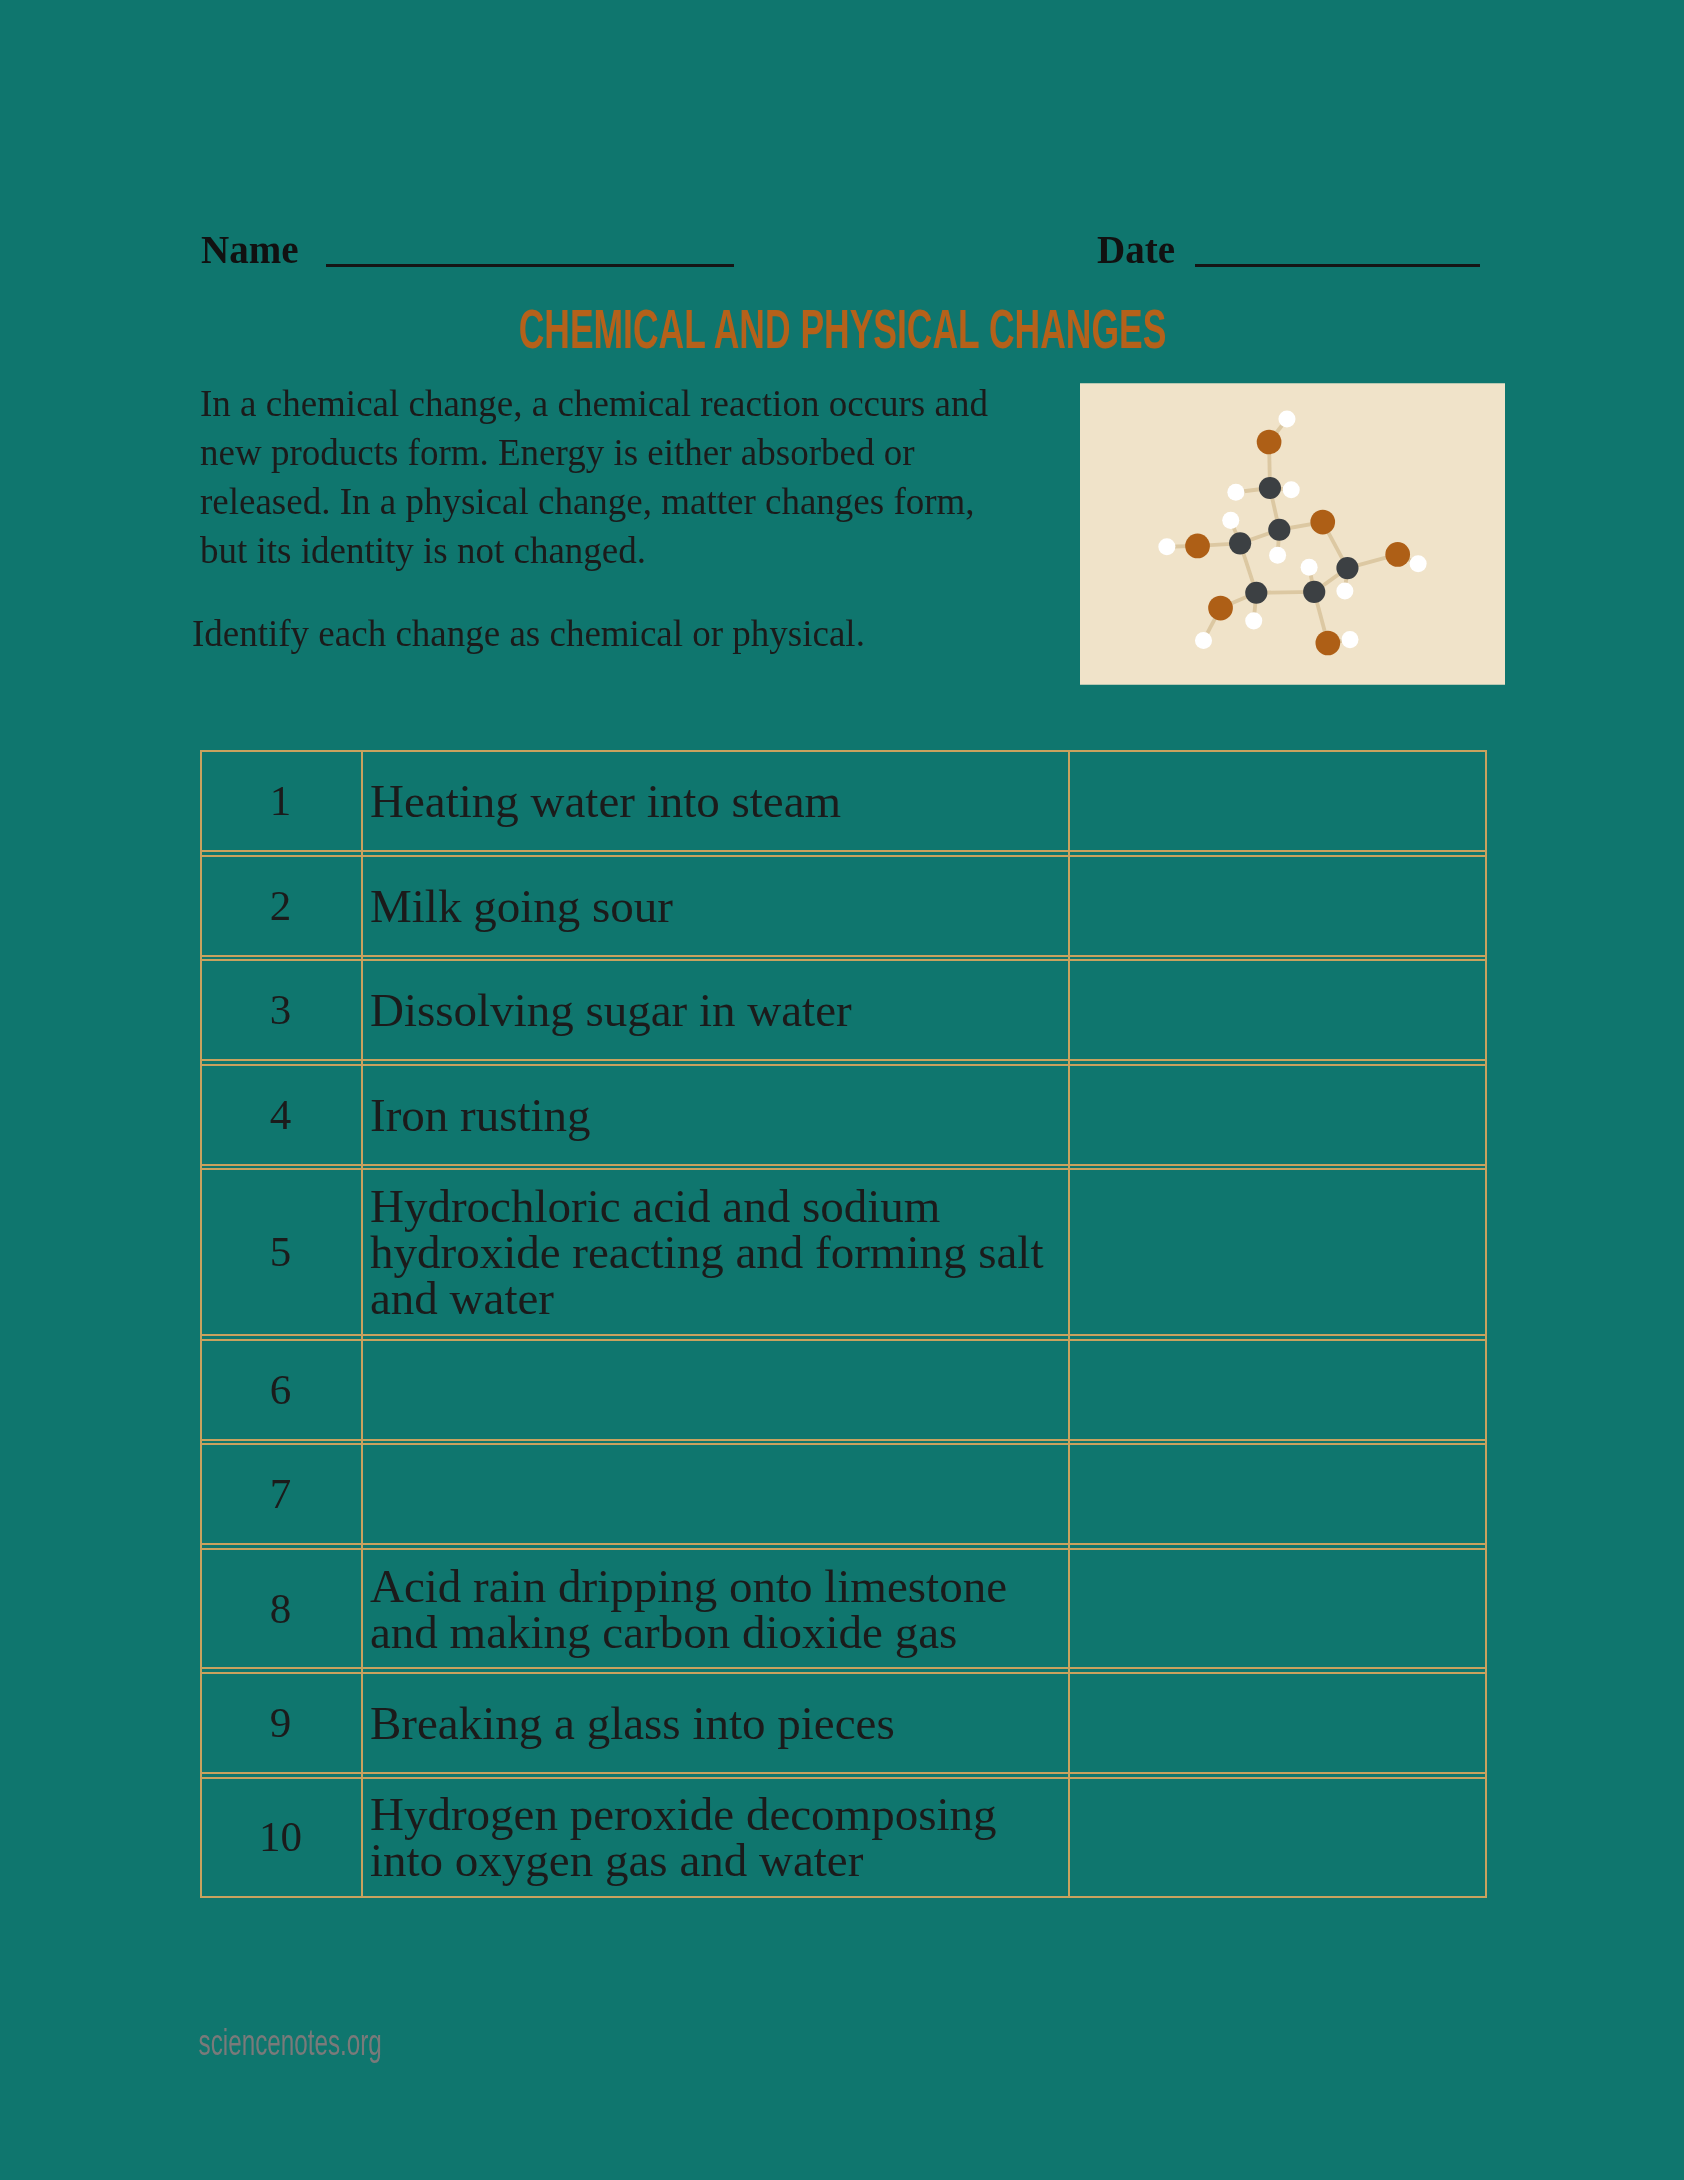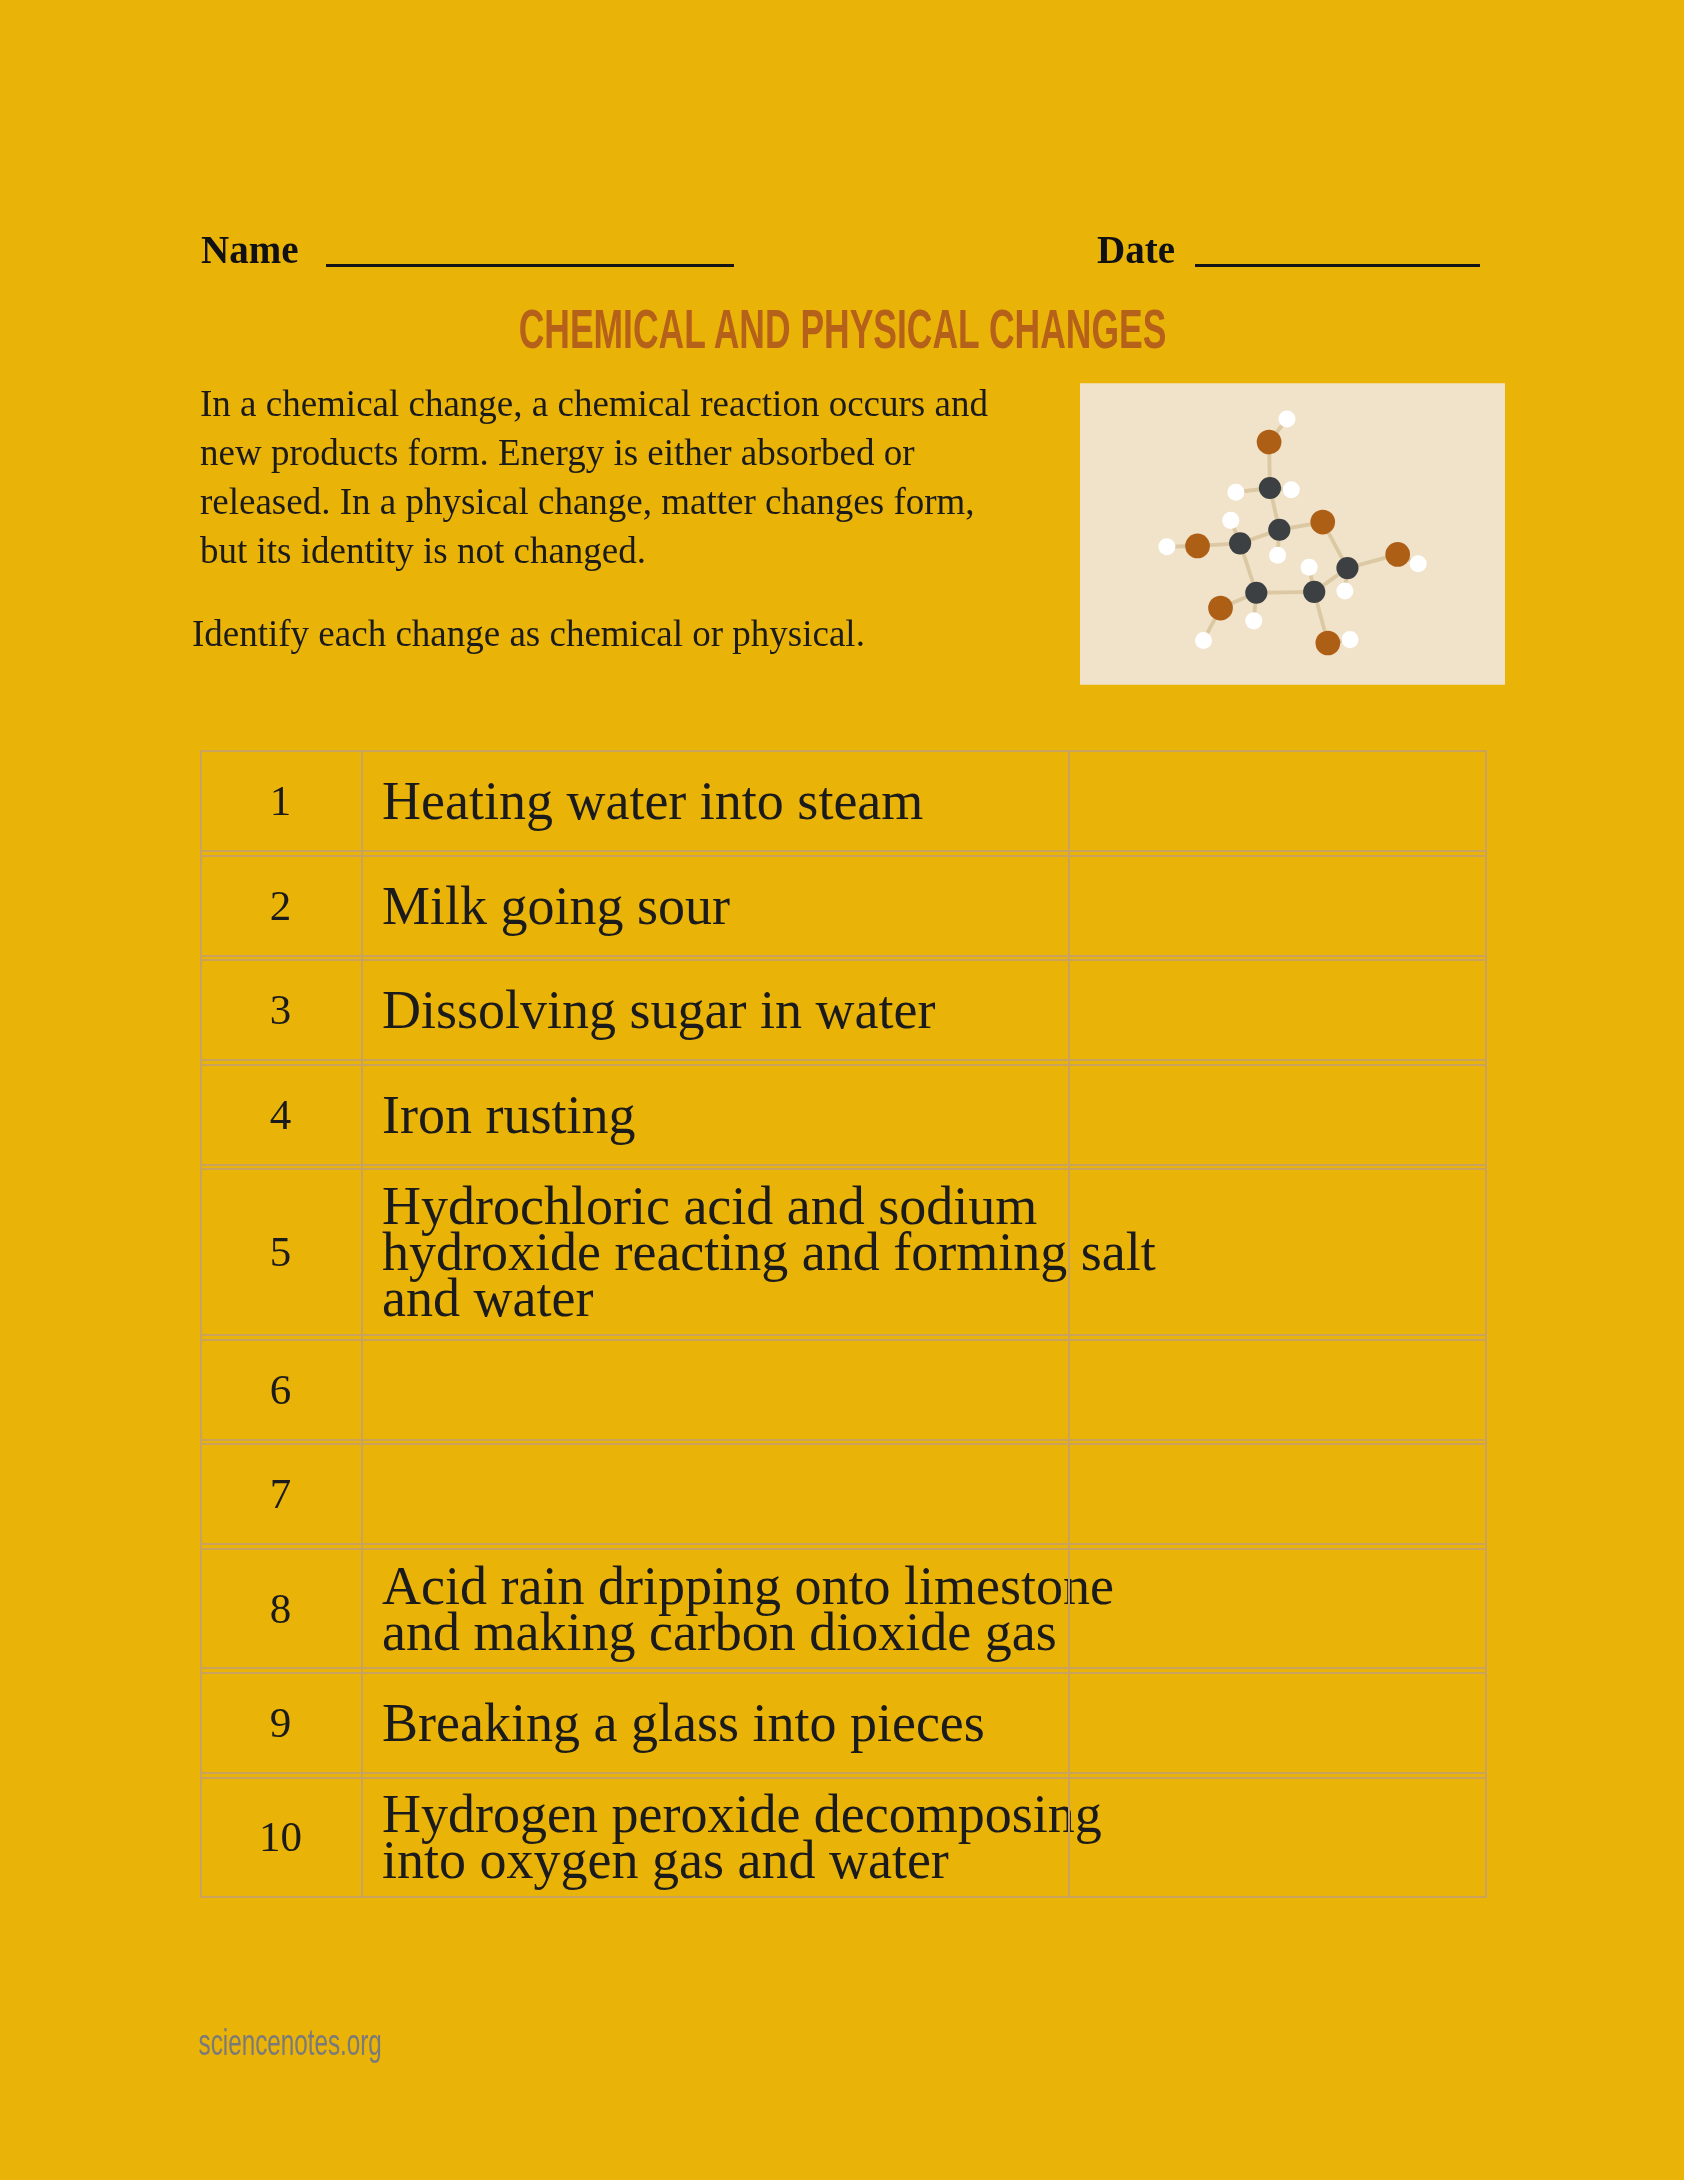--- a/index.html
+++ b/index.html
@@ -1,19 +1,19 @@
 <!DOCTYPE html>
 <html style="font-size:13.6px"><head>
 <meta charset="utf-8">
 <style>
   html,body{margin:0;padding:0;background:#ffffff;}
   #page{
     position:relative;
     width:1685px;height:2181px;
-    background:#eab308;
+    background:#0f766e;
     font-family:"Liberation Serif", serif;
     color:#1b1b1b;
     overflow:hidden;
   }
   .abs{position:absolute;}
   .hdr-label{
     font-family:"Liberation Serif", serif;
     font-weight:bold;
     font-size:39px;line-height:45px;
     color:#111111;
@@ -41,22 +41,22 @@
   }
   .qrow:not(:last-child){margin-bottom:2.6px;}
   .cell-num{
     flex:0 0 161px;
     text-align:center;
     font-size:43px;line-height:46px;
   }
   .cell-desc{
     flex:0 0 707px;
     box-sizing:border-box;
-    padding-left:21px;padding-right:17px;
-    font-size:54px;line-height:46px;
+    padding-left:9px;padding-right:17px;
+    font-size:47px;line-height:46px;
     white-space:pre;
   }
   .cell-ans{flex:1 1 auto;}
   .vline{
     position:absolute;top:0;bottom:0;width:2.1px;background:#c9a25e;
   }
   .vline.v1{left:0;}
   .vline.v2{left:161px;}
   .vline.v3{left:868px;}
   .vline.v4{right:0;}

